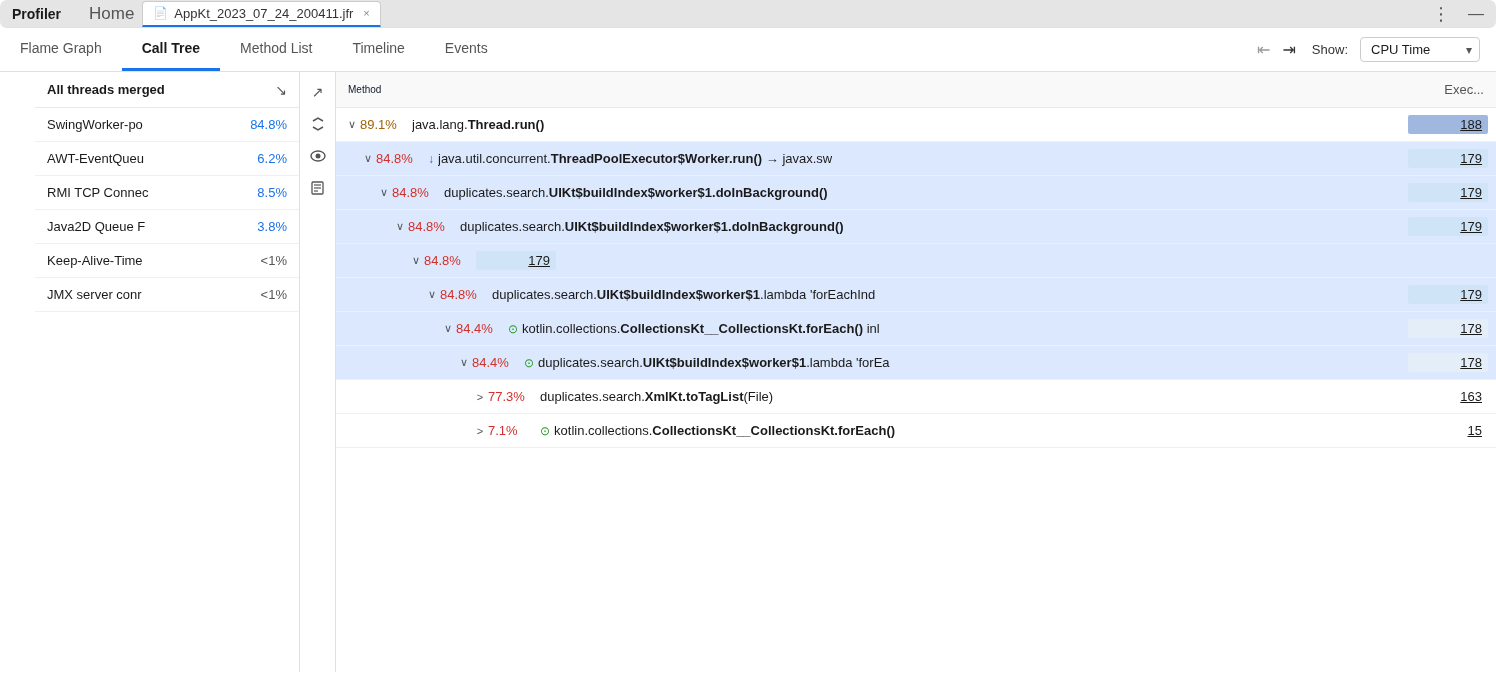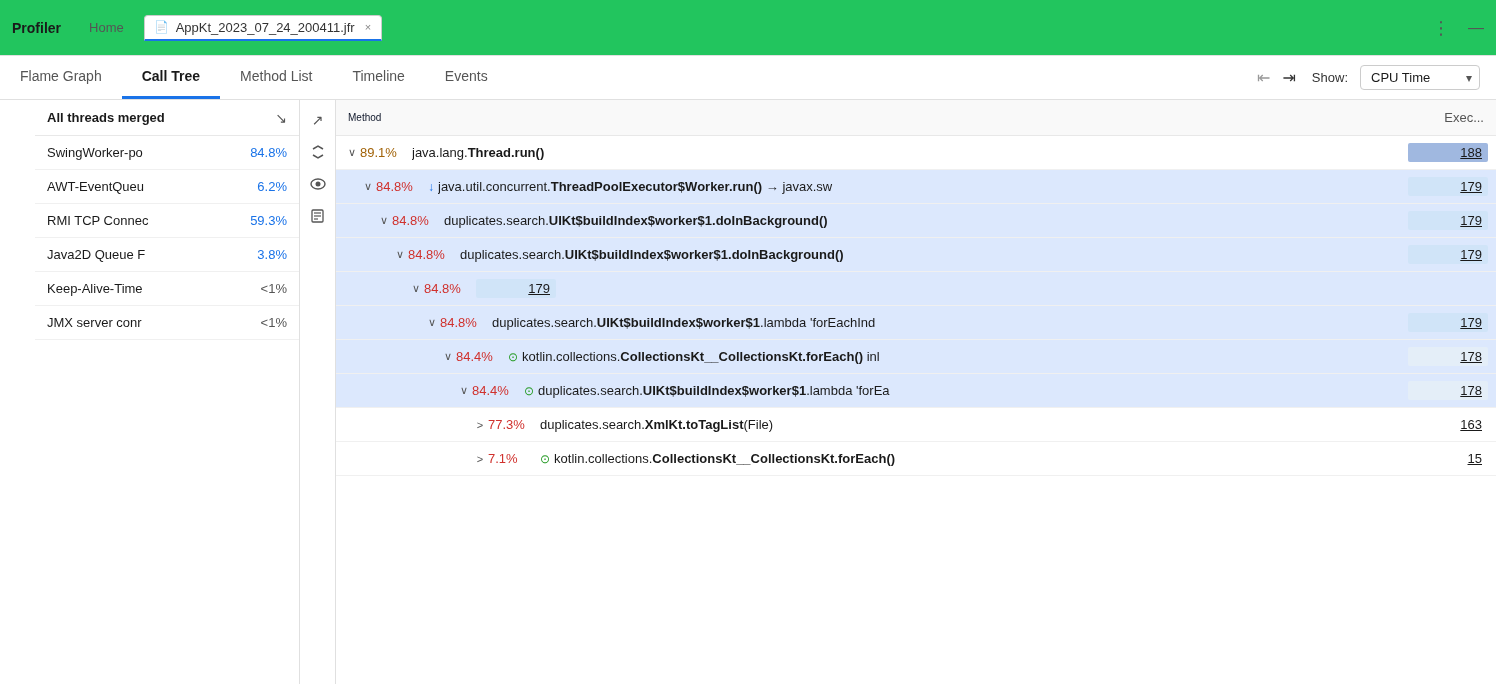--- a/index.html
+++ b/index.html
@@ -11,34 +11,34 @@
       width: 1496px;
       min-height: 684px;
       overflow: hidden;
     }
 
     
     .title-bar {
       display: flex;
       align-items: center;
       padding: 0 12px;
-      height: 56px;
+      height: 28px;
       border-bottom: 1px solid #e0e0e0;
-      background: #22c55e;
+      background: #e5e5e5;
+      border-radius: 7px;
     }
     .title-bar-app {
       font-weight: 700;
       font-size: 14px;
       margin-right: 20px;
       color: #1a1a1a;
     }
     .title-bar-home {
       color: #555;
-      font-size: 13px;
-      margin-right: 12px;
+      font-size: 17px;
       padding: 4px 8px;
     }
     .title-bar-tab {
       display: flex;
       align-items: center;
       gap: 6px;
       padding: 4px 10px;
       border: 1px solid #ccc;
       border-radius: 4px 4px 0 0;
       background: #fff;
@@ -378,21 +378,21 @@
     <div class="thread-item">
       <span class="thread-name">SwingWorker-po</span>
       <span class="thread-pct">84.8%</span>
     </div>
     <div class="thread-item">
       <span class="thread-name">AWT-EventQueu</span>
       <span class="thread-pct">6.2%</span>
     </div>
     <div class="thread-item">
       <span class="thread-name">RMI TCP Connec</span>
-      <span class="thread-pct">59.3%</span>
+      <span class="thread-pct">8.5%</span>
     </div>
     <div class="thread-item">
       <span class="thread-name">Java2D Queue F</span>
       <span class="thread-pct">3.8%</span>
     </div>
     <div class="thread-item">
       <span class="thread-name">Keep-Alive-Time</span>
       <span class="thread-pct low">&lt;1%</span>
     </div>
     <div class="thread-item">

